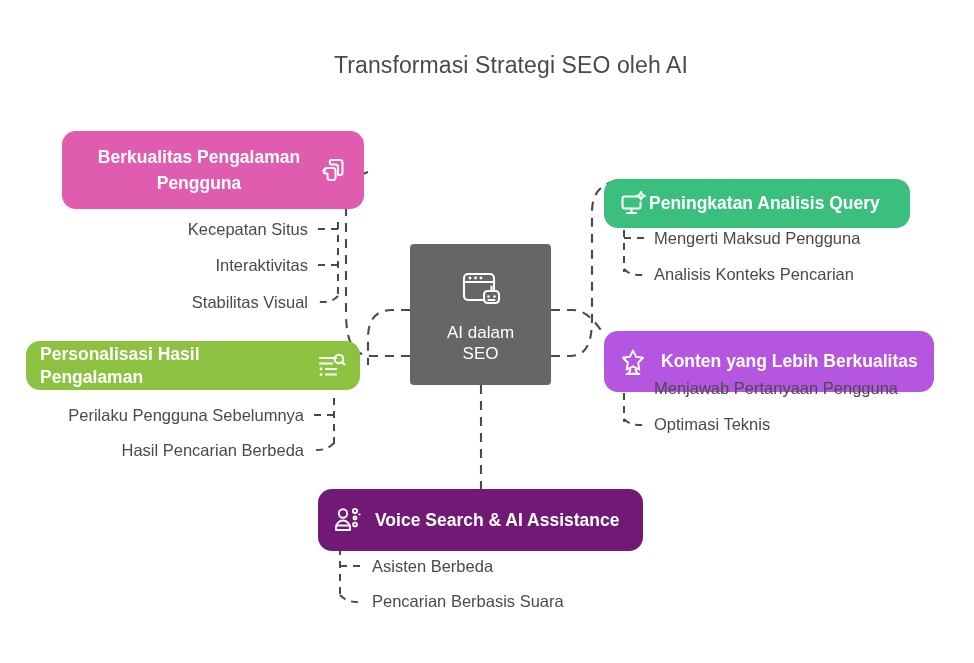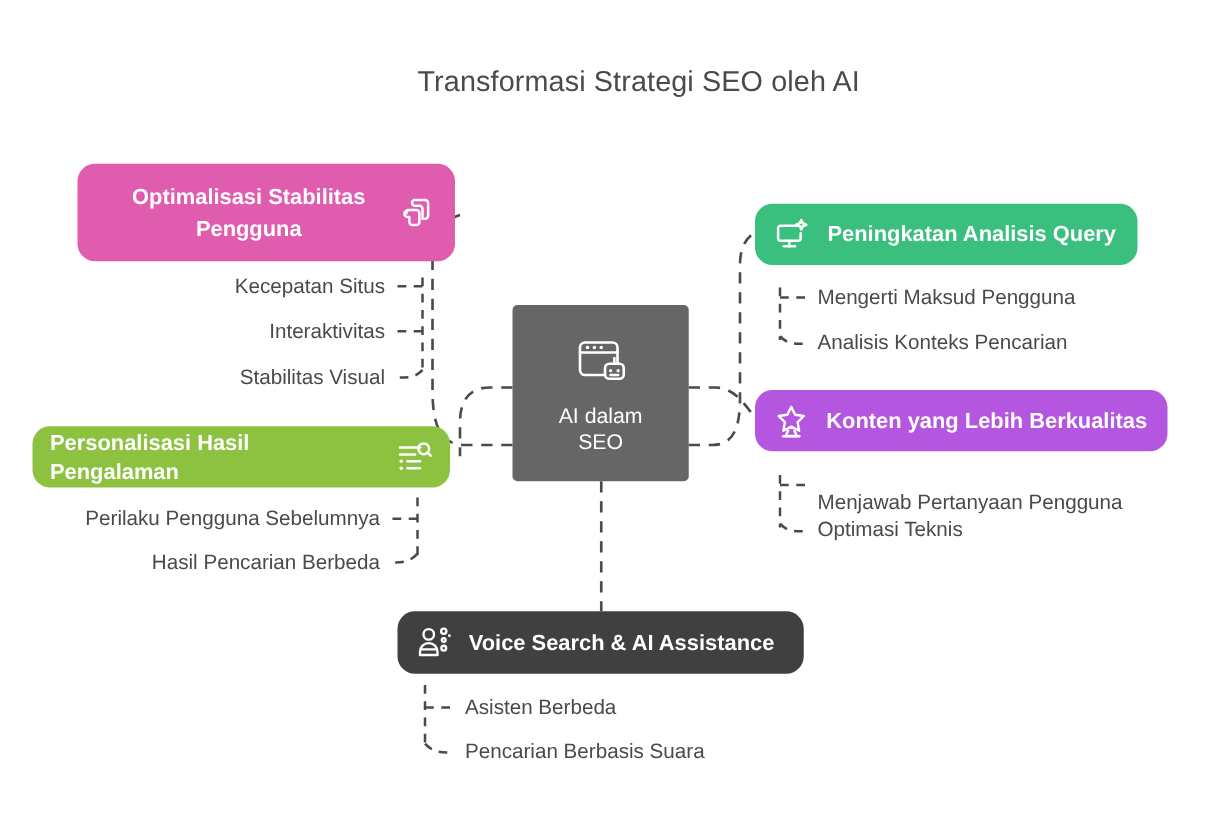--- a/index.html
+++ b/index.html
@@ -115,41 +115,41 @@
   }
   #branch-ux .branch-label {
     white-space: normal;
     text-align: center;
     flex: 1;
     font-size: 17.5px;
     line-height: 26px;
   }
 
   #branch-query {
-    left: 604px; top: 163px; width: 306px; height: 49px;
+    left: 604px; top: 179px; width: 306px; height: 49px;
     background: #3BBF7F;
-    gap: 14px;
+    gap: 1px;
   }
 
   #branch-konten {
-    left: 604px; top: 312px; width: 330px; height: 49px;
+    left: 604px; top: 331px; width: 330px; height: 61px;
     background: #B556E0;
     gap: 13px;
   }
 
   #branch-personalisasi {
     left: 26px; top: 341px; width: 334px; height: 49px;
     background: #8DC140;
     justify-content: space-between;
     gap: 10px;
   }
 
   #branch-voice {
-    left: 318px; top: 489px; width: 325px; height: 50px;
-    background: #404040;
+    left: 318px; top: 489px; width: 325px; height: 62px;
+    background: #701a75;
     gap: 13px;
   }
 
   
   .leaf {
     position: absolute;
     font-size: 16.5px;
     color: #4a4a4a;
     line-height: 20px;
     white-space: nowrap;
@@ -213,21 +213,21 @@
         <line x1="31.5" y1="34" x2="37.5" y2="34"></line>
       </g>
     </svg>
     <div class="central-label">
       <span>AI dalam</span><br>
       <span>SEO</span>
     </div>
   </div>
 
   <div class="branch icon-right" id="branch-ux">
-    <span class="branch-label">Optimalisasi Stabilitas Pengguna</span>
+    <span class="branch-label">Berkualitas Pengalaman Pengguna</span>
     <svg class="branch-icon" viewBox="0 0 30 30">
       <g fill="none" stroke="#ffffff" stroke-width="2" stroke-linecap="round" stroke-linejoin="round">
         <path d="M13 5 h9 a2.5 2.5 0 0 1 2.5 2.5 v10 a2.5 2.5 0 0 1 -2.5 2.5 h-2 v-8 a2.5 2.5 0 0 0 -2.5 -2.5 h-4.5 a2.5 2.5 0 0 1 0 -4.5 z"></path>
         <path d="M8 13 h7 a2.5 2.5 0 0 1 2.5 2.5 v7 a2.5 2.5 0 0 1 -2.5 2.5 h-3 a2.5 2.5 0 0 1 -2.5 -2.5 v-4 h-1.5 a2.5 2.5 0 0 1 0 -5 z"></path>
         <circle cx="7" cy="15.5" r="1.1" fill="#ffffff" stroke="none"></circle>
       </g>
     </svg>
   </div>
 
   <div class="branch icon-left" id="branch-query">
@@ -287,19 +287,19 @@
   <div class="leaf align-right" style="left: 0px; top: 219px; width: 308px;">Kecepatan Situs</div>
   <div class="leaf align-right" style="left: 0px; top: 255px; width: 308px;">Interaktivitas</div>
   <div class="leaf align-right" style="left: 0px; top: 292px; width: 308px;">Stabilitas Visual</div>
 
   <div class="leaf align-right" style="left: 0px; top: 405px; width: 304px;">Perilaku Pengguna Sebelumnya</div>
   <div class="leaf align-right" style="left: 0px; top: 440px; width: 304px;">Hasil Pencarian Berbeda</div>
 
   <div class="leaf align-left" style="left: 654px; top: 228px;">Mengerti Maksud Pengguna</div>
   <div class="leaf align-left" style="left: 654px; top: 264px;">Analisis Konteks Pencarian</div>
 
-  <div class="leaf align-left" style="left: 654px; top: 392px;">Menjawab Pertanyaan Pengguna</div>
+  <div class="leaf align-left" style="left: 654px; top: 378px;">Menjawab Pertanyaan Pengguna</div>
   <div class="leaf align-left" style="left: 654px; top: 414px;">Optimasi Teknis</div>
 
   <div class="leaf align-left" style="left: 372px; top: 556px;">Asisten Berbeda</div>
   <div class="leaf align-left" style="left: 372px; top: 591px;">Pencarian Berbasis Suara</div>
 
 </div>
 
 </body></html>

